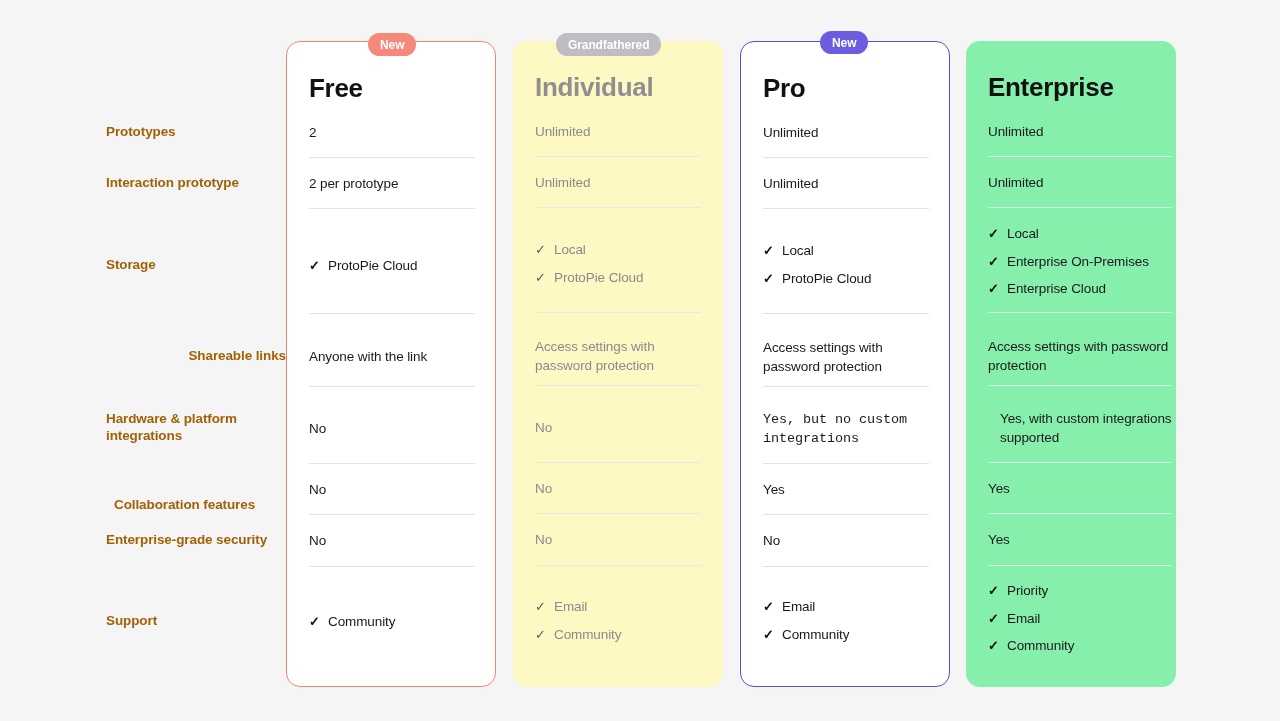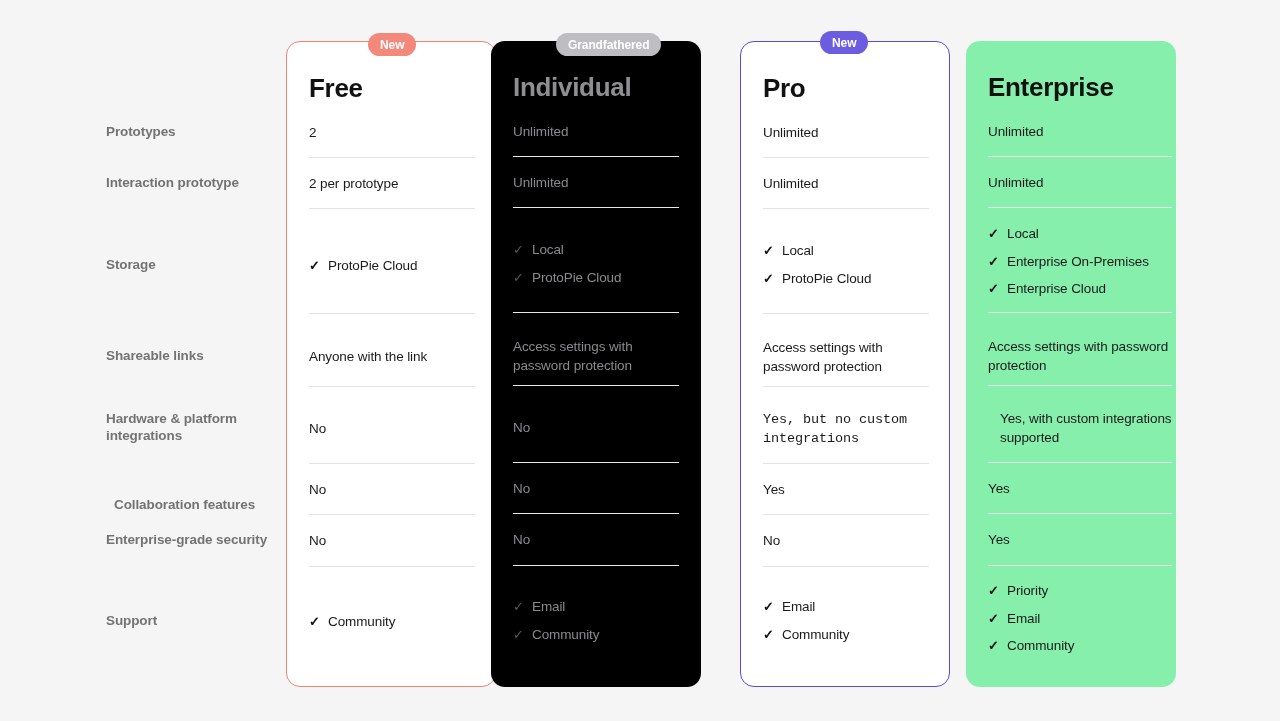--- a/index.html
+++ b/index.html
@@ -28,37 +28,37 @@
     width: 180px;
     height: 646px;
   }
 
   .label-cell {
     position: absolute;
     left: 0;
     width: 180px;
     font-size: 13.5px;
     font-weight: 700;
-    color: #737373;
+    color: #a16207;
     letter-spacing: -0.1px;
     line-height: 17px;
   }
 
   
   .card {
     position: absolute;
     top: 41px;
     width: 210px;
     height: 646px;
     border-radius: 14px;
     background: #FFFFFF;
   }
 
   .card.free      { left: 286px; border: 1.6px solid #EE8573; }
-  .card.individual{ left: 491px; border: none; background: #000000; }
+  .card.individual{ left: 513px; border: none; background: #fef9c3; }
   .card.pro       { left: 740px; border: 1.6px solid #5B4BD6; }
   .card.enterprise{ left: 966px; border: none; background: #86efac; }
 
   .card-inner {
     position: absolute;
     left: 22px;
     top: 0;
     width: 166px;
     height: 100%;
   }
@@ -140,21 +140,21 @@
 </style>
 </head>
 <body>
 
 <div id="pricing-table">
 
   <div class="labels-col">
     <div class="label-cell" style="top:82px;">Prototypes</div>
     <div class="label-cell" style="top:133px;">Interaction prototype</div>
     <div class="label-cell" style="top:215px;">Storage</div>
-    <div class="label-cell" style="top:306px;">Shareable links</div>
+    <div class="label-cell" style="top:306px;text-align:right;">Shareable links</div>
     <div class="label-cell" style="top:369px;">Hardware &amp; platform integrations</div>
     <div class="label-cell" style="top:455px;margin-left:8px;">Collaboration features</div>
     <div class="label-cell" style="top:490px;">Enterprise-grade security</div>
     <div class="label-cell" style="top:571px;">Support</div>
   </div>
 
   <div class="card free">
     <div class="card-inner">
       <div class="plan-title">Free</div>
 

